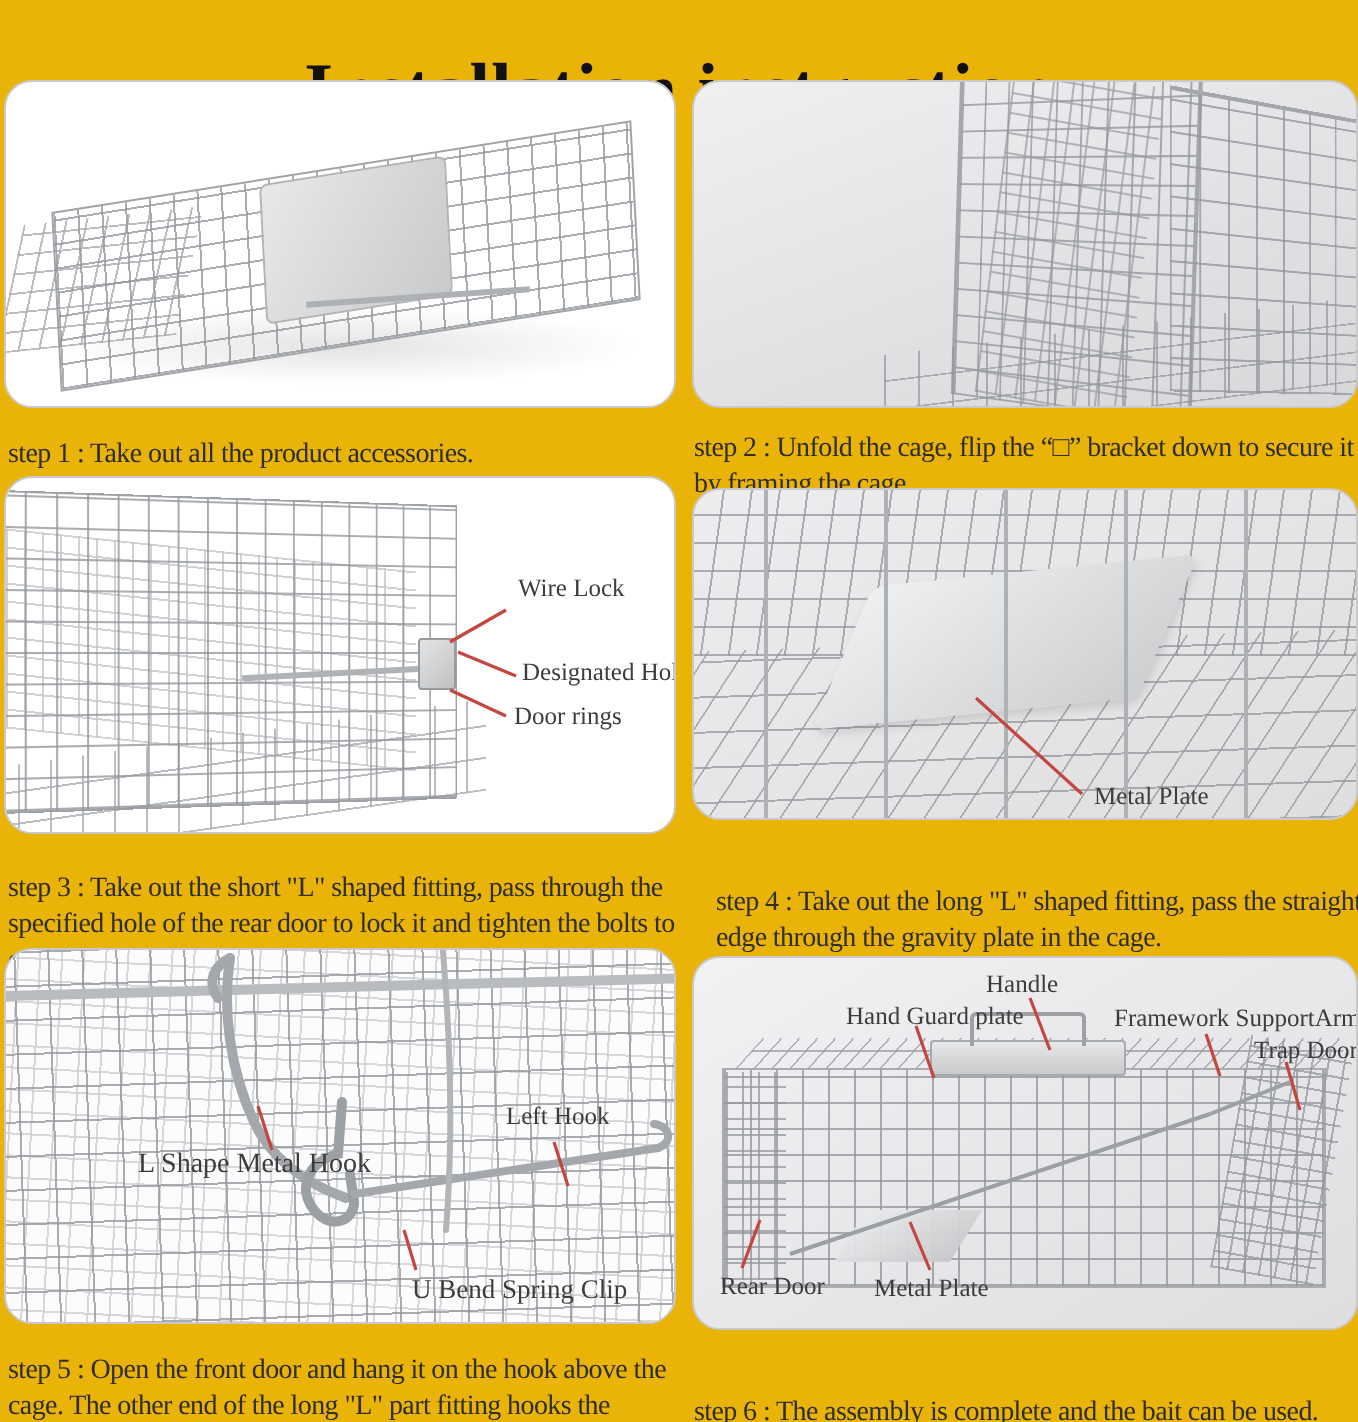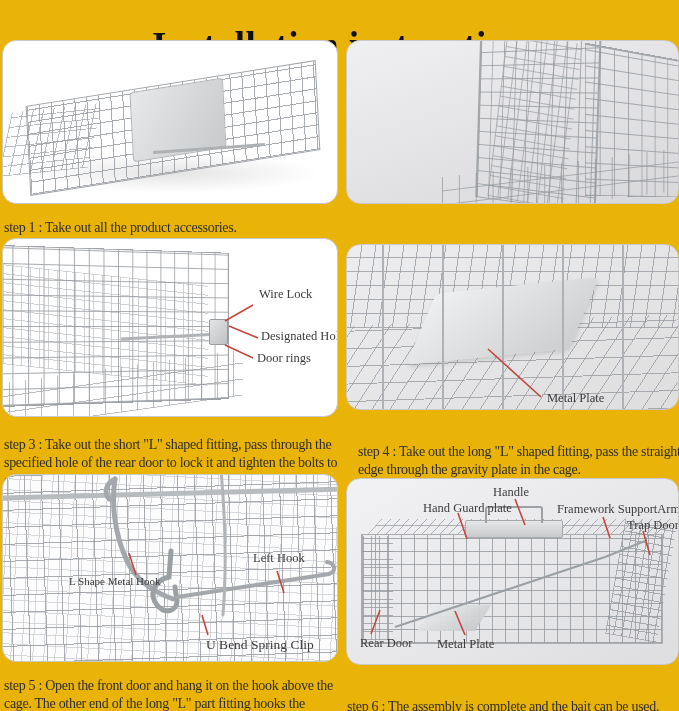--- a/index.html
+++ b/index.html
@@ -73,21 +73,21 @@
   .vbar{position:absolute;top:0;width:2px;height:168px;background:#aeb1b5;}
   .plate4{position:absolute;left:78px;top:40px;width:155px;height:72px;border-radius:6px;
           background:linear-gradient(135deg,#eff0f1 0%,#ccced0 100%);
           transform:skewX(-28deg) rotate(-6deg);box-shadow:2px 3px 4px rgba(80,80,85,.18);}
   .lbl-metal-plate4{left:200px;top:146px;}
 
   
   .mesh5a{left:-10px;top:-10px;width:360px;height:210px;--cell:17px;transform:rotate(-2deg);}
   .mesh5b{left:-10px;top:-10px;width:360px;height:210px;--cell:11px;opacity:.45;transform:rotate(3deg);}
   .rail5{position:absolute;left:-5px;top:16px;width:350px;height:5px;background:#b9bcbf;transform:rotate(-1.5deg);}
-  .lbl-lshape{left:66px;top:100px;font-size:11px;text-align:right;}
+  .lbl-lshape{left:66px;top:100px;font-size:14px;text-align:right;}
   .lbl-left-hook{left:250px;top:76px;}
   .lbl-ubend{left:203px;top:162px;font-size:13.5px;}
 
   
   .cagebody6{left:14px;top:55px;width:300px;height:108px;--cell:13px;border:1px solid #aaadb0;}
   .cagetop6{left:20px;top:40px;width:296px;height:16px;--cell:9px;opacity:.9;transform:skewX(-42deg);transform-origin:bottom left;}
   .plate6{position:absolute;left:118px;top:41px;width:96px;height:16px;border:1px solid #a7aaad;border-radius:2px;
           background:linear-gradient(180deg,#e6e7e9,#c8cacc);}
   .handle6{position:absolute;left:138px;top:27px;width:54px;height:15px;border:2px solid #9da1a5;border-bottom:none;
            border-radius:3px 3px 0 0;}
@@ -117,20 +117,21 @@
     <div class="rod1"></div>
   </div>
   <p class="caption" id="c1">step 1 : Take out all the product accessories.</p>
 
   <div class="panel" id="p2">
     <div class="mesh wall2"></div>
     <div class="mesh door2"></div>
     <div class="mesh body2"></div>
     <div class="mesh floor2"></div>
   </div>
+  <p class="caption" id="c2">step 2 : Unfold the cage, flip the “□” bracket down to secure it by framing the cage.</p>
 
   <div class="panel" id="p3">
     <div class="mesh cage3"></div>
     <div class="mesh inner3"></div>
     <div class="mesh floor3"></div>
     <div class="rod3"></div>
     <div class="bracket3"></div>
     <svg class="overlay" width="334" height="177">
       <line x1="250" y1="66" x2="222" y2="82" stroke="#c4473f" stroke-width="1.6"></line>
       <line x1="255" y1="99" x2="226" y2="87" stroke="#c4473f" stroke-width="1.6"></line>

